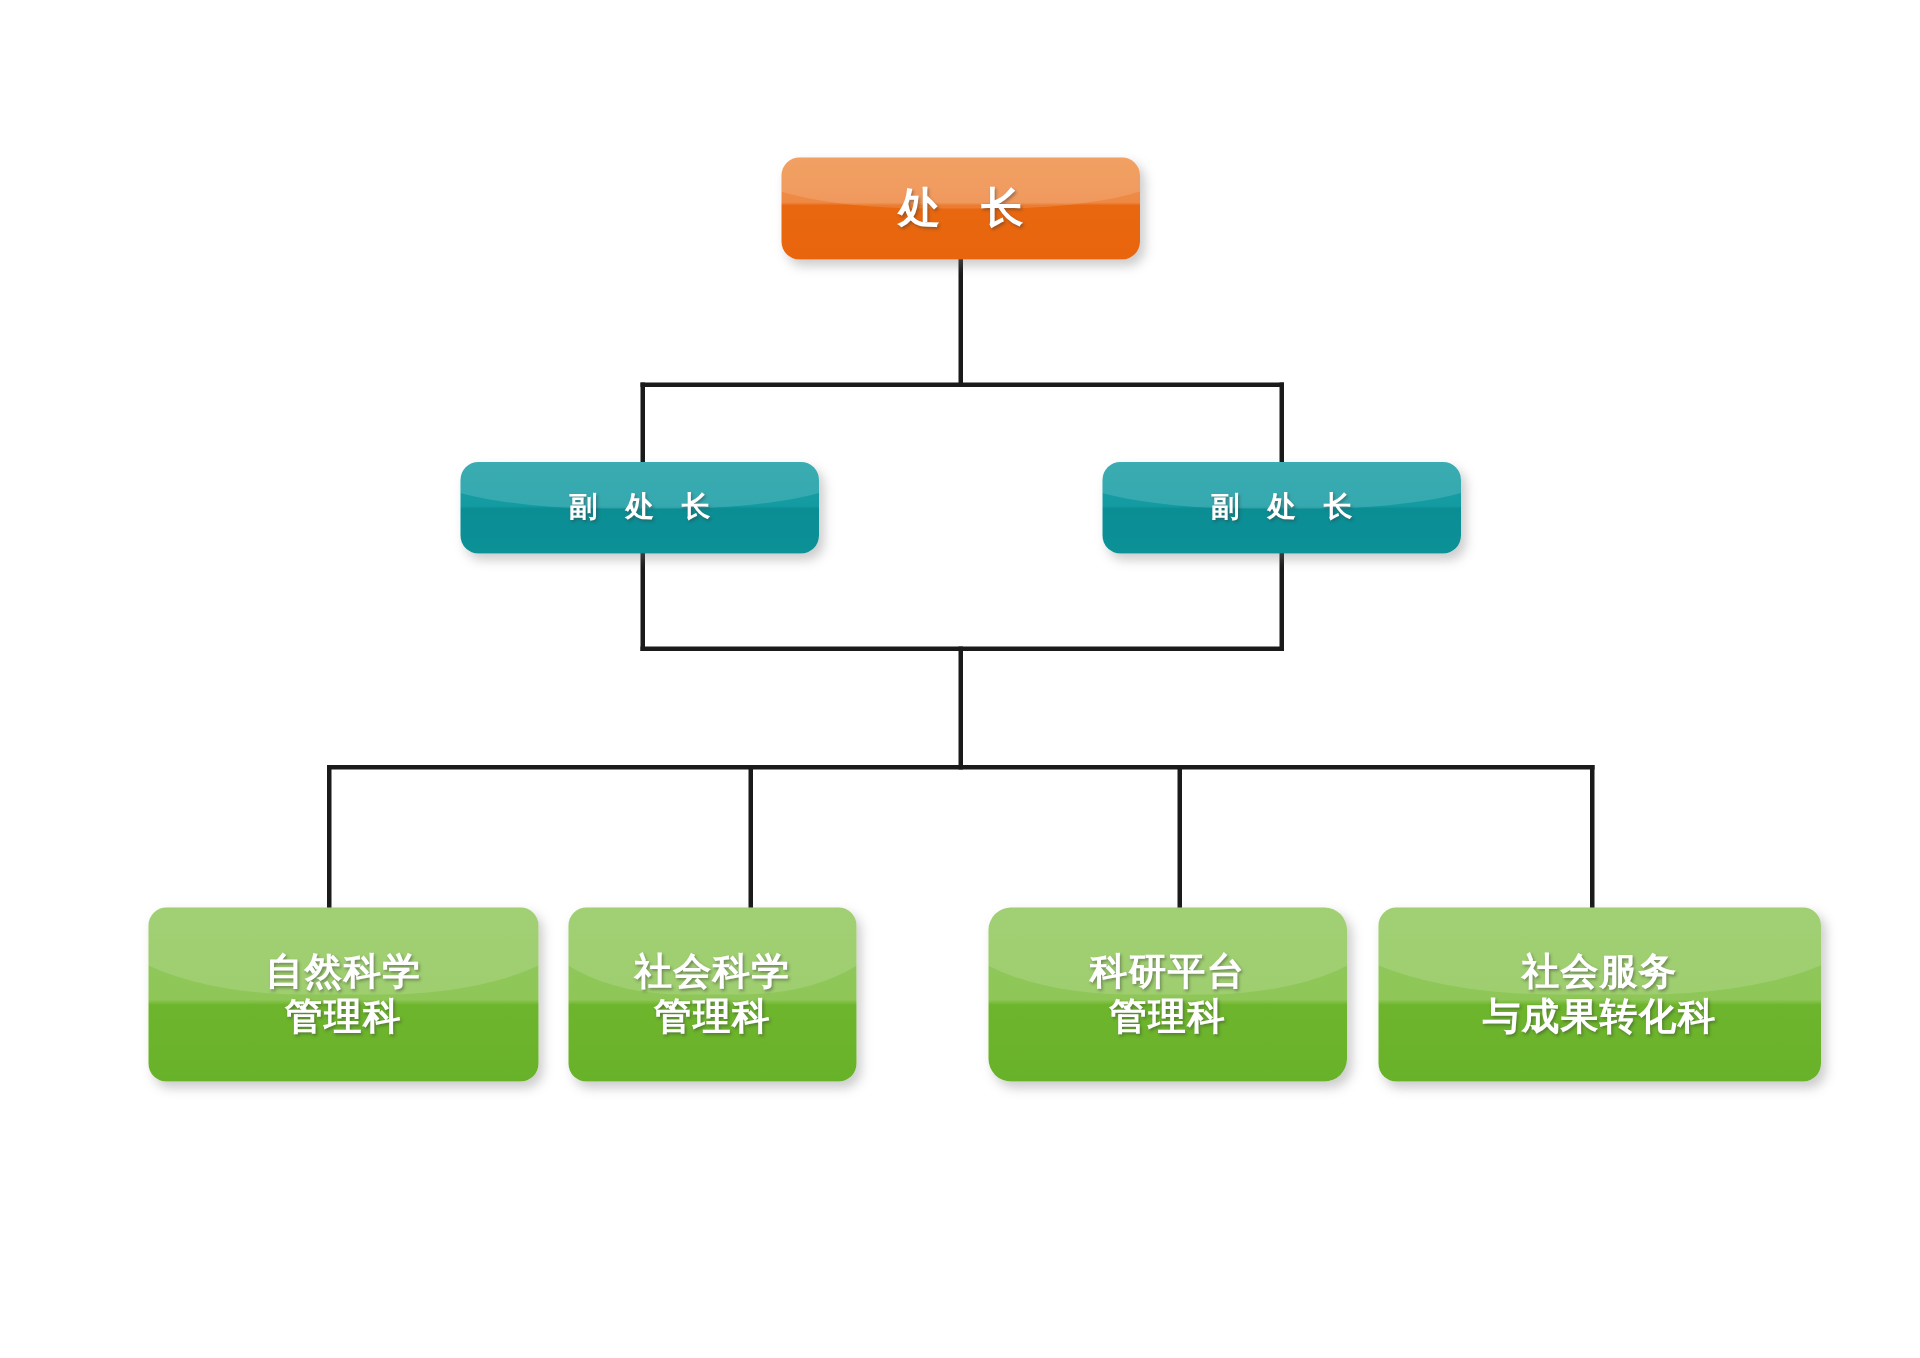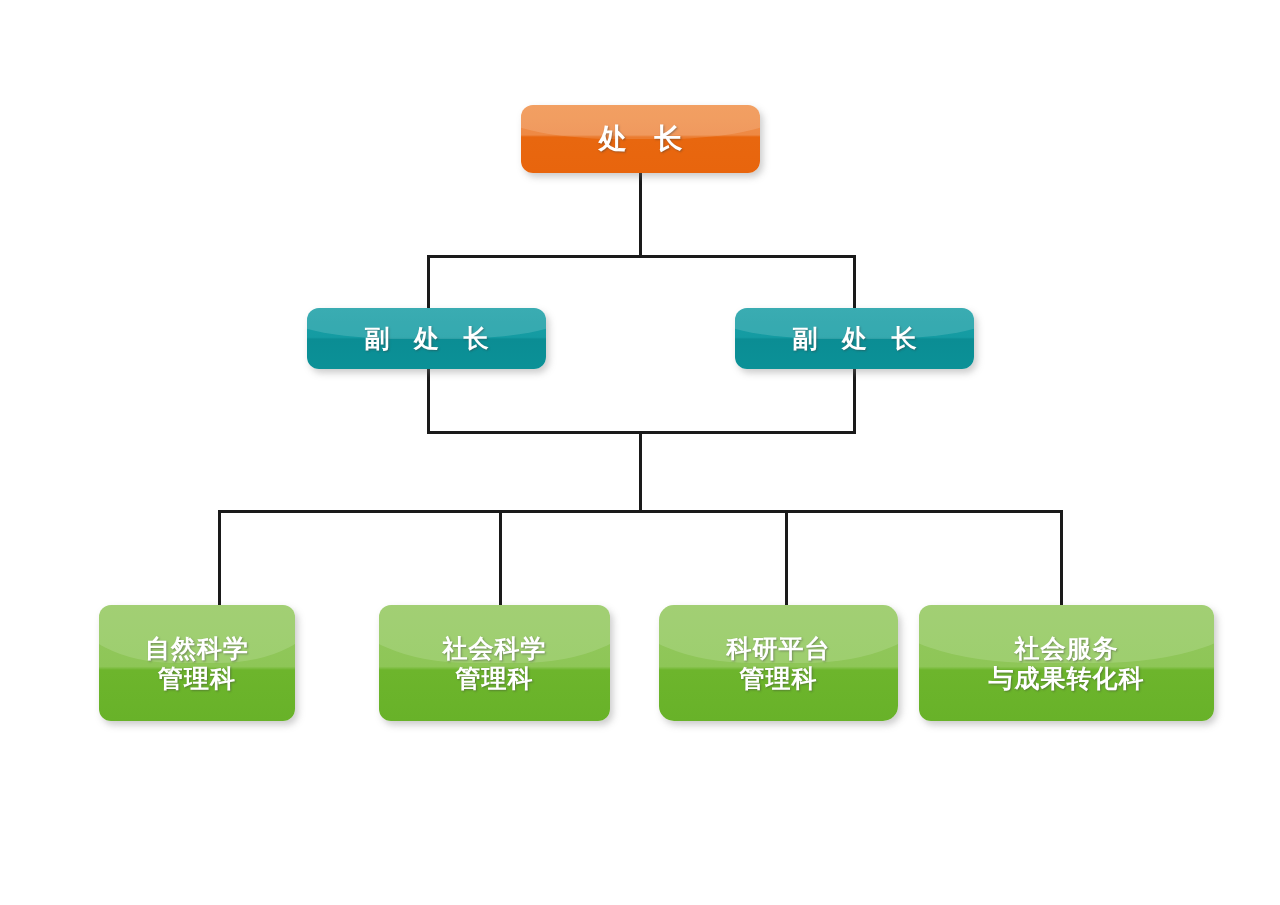--- a/index.html
+++ b/index.html
@@ -82,21 +82,21 @@
         #ee8944 44%,
         #e8670f 47%,
         #e8650d 100%);
   }
 
   
   .node-deputy {
     top: 308px;
     width: 239px;
     height: 61px;
-    font-size: 25px;
+    font-size: 19px;
     letter-spacing: 0.35em;
     text-indent: 0.35em;
     background:
       linear-gradient(to bottom,
         #1a9fa6 0%,
         #149ba2 48%,
         #0b8d94 51%,
         #0b9197 100%);
   }
   .node-deputy-left  { left: 307px; }
@@ -108,22 +108,22 @@
     height: 116px;
     font-size: 25px;
     background:
       linear-gradient(to bottom,
         #93c85e 0%,
         #8ec657 53%,
         #6db52c 56%,
         #68b229 100%);
   }
   .node-section .label { letter-spacing: 0.04em; }
-  .node-section-0 { left: 99px;  width: 196px; }
-  .node-section-1 { left: 379px; width: 231px; }
+  .node-section-0 { left: 99px;  width: 260px; }
+  .node-section-1 { left: 379px; width: 192px; }
   .node-section-2 { left: 659px; width: 239px; border-radius: 15px; }
   .node-section-3 { left: 919px; width: 295px; }
 </style>
 </head>
 <body>
 
 <div id="chart-canvas">
 
   <div class="conn conn-v" style="left:639px; top:172px; height:85px;"></div>
 

